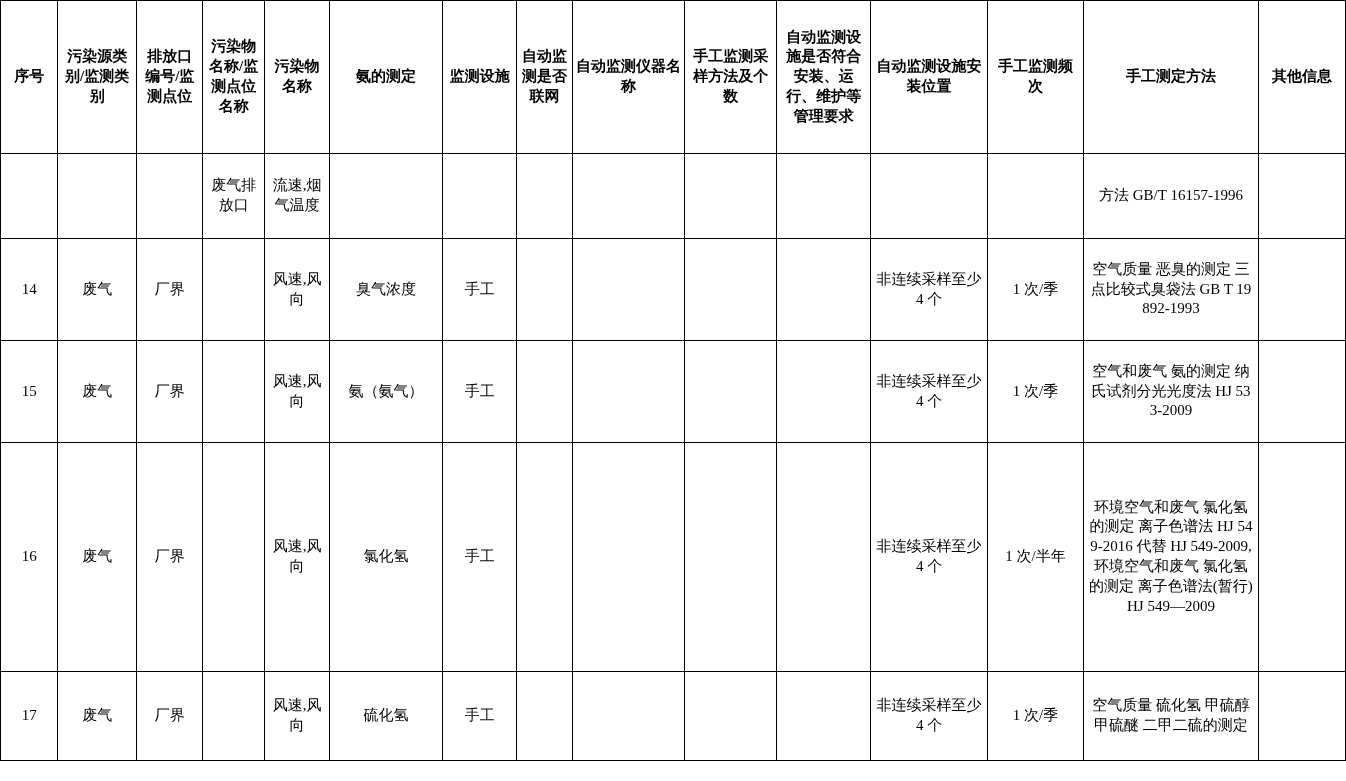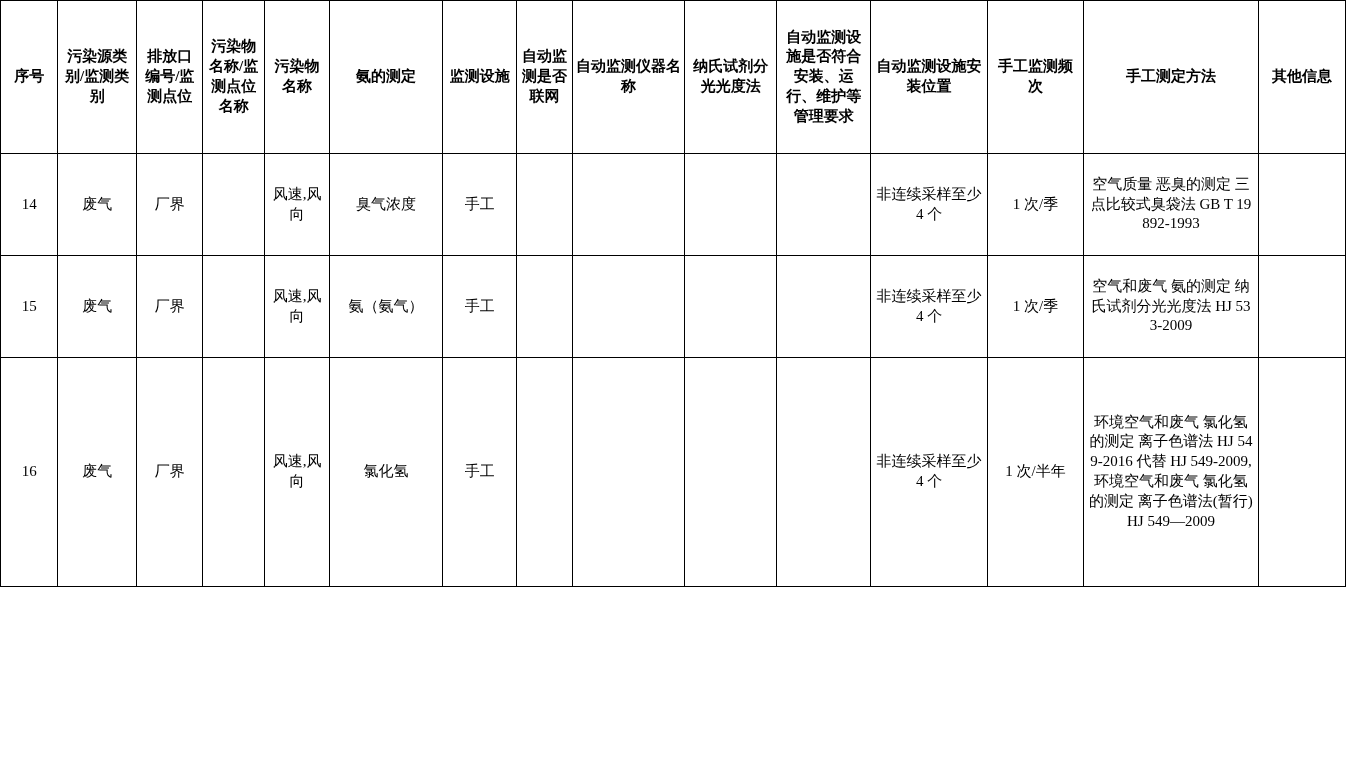--- a/index.html
+++ b/index.html
@@ -93,29 +93,46 @@
       <tr>
         <th>序号</th>
         <th>污染源类别/监测类别</th>
         <th>排放口编号/监测点位</th>
         <th>污染物名称/监测点位名称</th>
         <th>污染物名称</th>
         <th>氨的测定</th>
         <th>监测设施</th>
         <th>自动监测是否联网</th>
         <th>自动监测仪器名称</th>
-        <th>纳氏试剂分光光度法</th>
+        <th>手工监测采样方法及个数</th>
         <th>自动监测设施是否符合安装、运行、维护等管理要求</th>
         <th>自动监测设施安装位置</th>
         <th>手工监测频次</th>
         <th>手工测定方法</th>
         <th>其他信息</th>
       </tr>
     </thead>
     <tbody>
+      <tr class="row-head-spill">
+        <td></td>
+        <td></td>
+        <td></td>
+        <td>废气排放口</td>
+        <td>流速,烟气温度</td>
+        <td></td>
+        <td></td>
+        <td></td>
+        <td></td>
+        <td></td>
+        <td></td>
+        <td></td>
+        <td></td>
+        <td>方法 GB/T 16157-1996</td>
+        <td></td>
+      </tr>
       <tr class="row-14">
         <td>14</td>
         <td>废气</td>
         <td>厂界</td>
         <td></td>
         <td>风速,风向</td>
         <td>臭气浓度</td>
         <td>手工</td>
         <td></td>
         <td></td>
@@ -151,17 +168,34 @@
         <td>风速,风向</td>
         <td>氯化氢</td>
         <td>手工</td>
         <td></td>
         <td></td>
         <td></td>
         <td></td>
         <td>非连续采样至少 4 个</td>
         <td>1 次/半年</td>
         <td>环境空气和废气 氯化氢的测定 离子色谱法 HJ 549-2016 代替 HJ 549-2009, 环境空气和废气 氯化氢的测定 离子色谱法(暂行)HJ 549—2009</td>
+        <td></td>
+      </tr>
+      <tr class="row-17">
+        <td>17</td>
+        <td>废气</td>
+        <td>厂界</td>
+        <td></td>
+        <td>风速,风向</td>
+        <td>硫化氢</td>
+        <td>手工</td>
+        <td></td>
+        <td></td>
+        <td></td>
+        <td></td>
+        <td>非连续采样至少 4 个</td>
+        <td>1 次/季</td>
+        <td>空气质量 硫化氢 甲硫醇 甲硫醚 二甲二硫的测定</td>
         <td></td>
       </tr>
     </tbody>
   </table>
 </div>
 
 </body></html>

